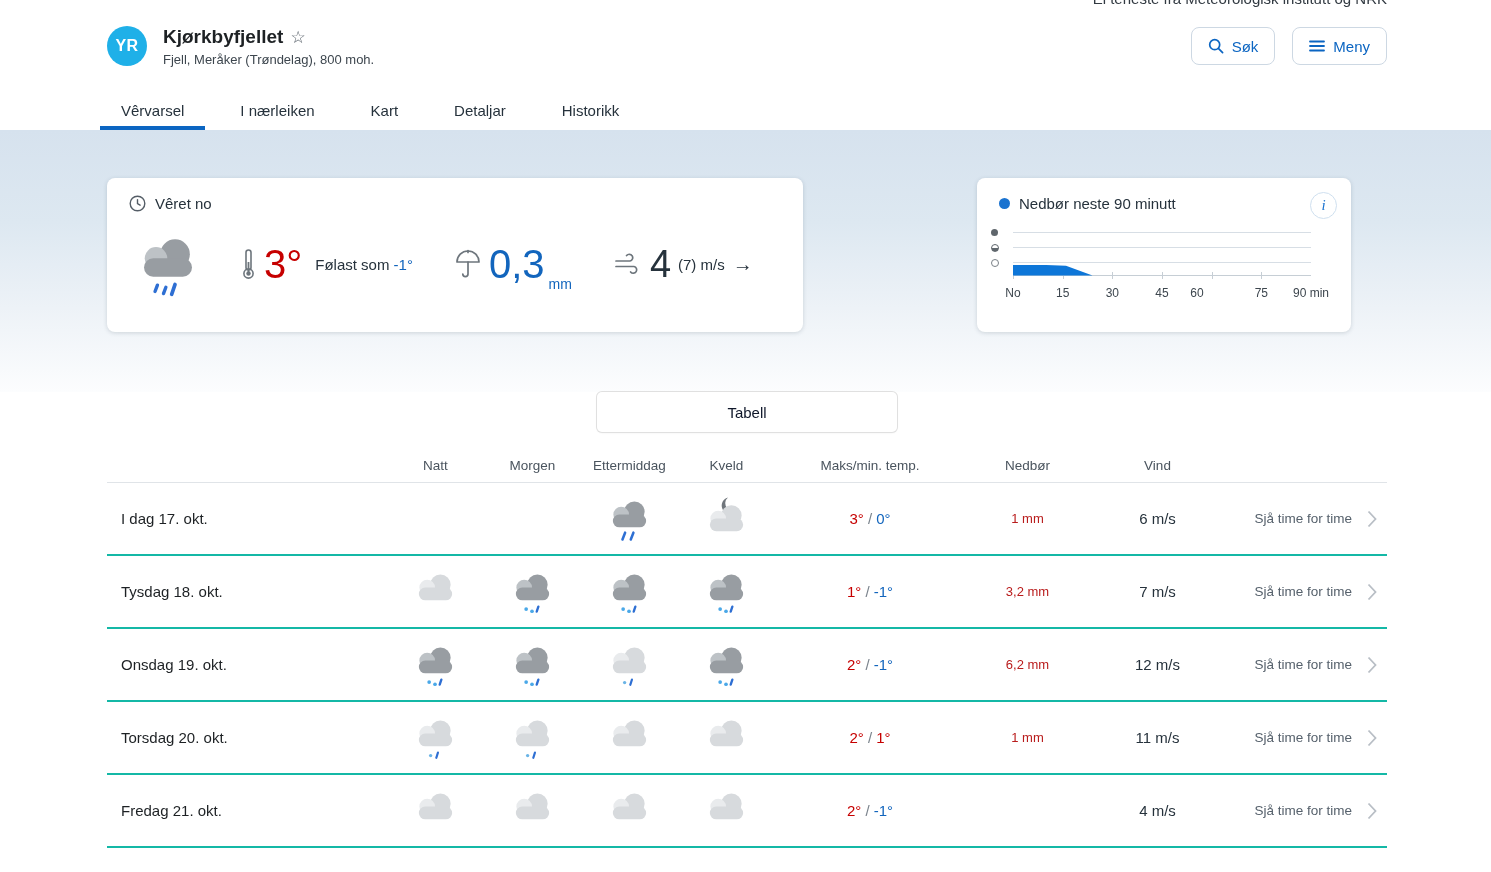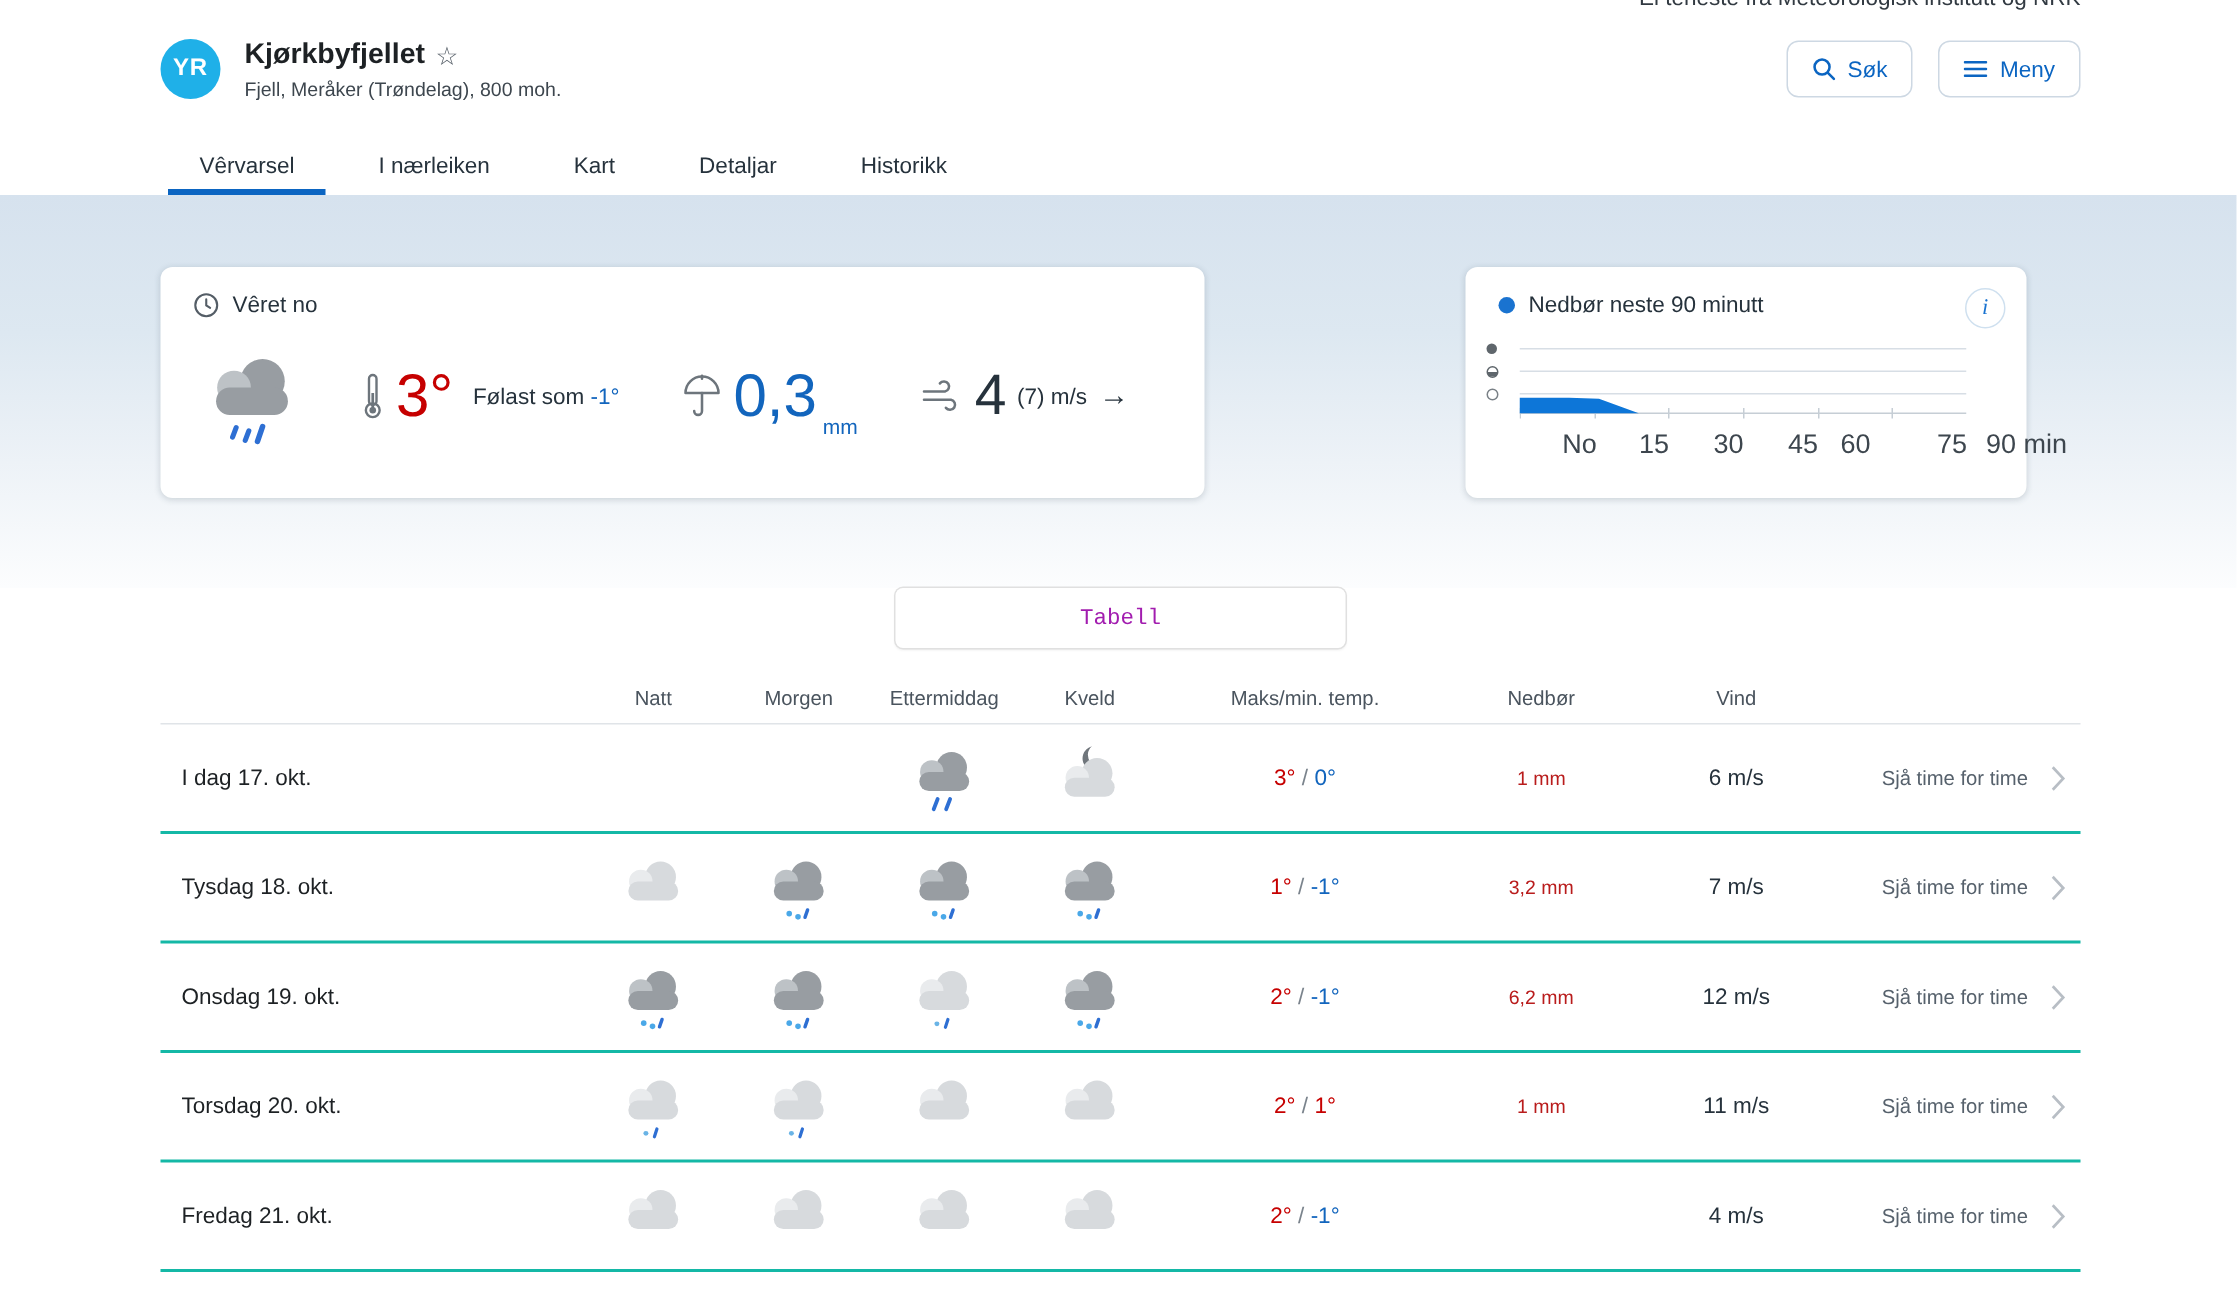--- a/index.html
+++ b/index.html
@@ -15,21 +15,21 @@
   .logo { width:40px; height:40px; border-radius:50%; background:#1fb0e8; color:#fff;
           display:flex; align-items:center; justify-content:center;
           font-weight:bold; font-size:16px; letter-spacing:.5px; }
   .title-row { display:flex; align-items:center; gap:7px; }
   .page-title { font-size:19px; font-weight:bold; color:#1d2124; }
   .fav-star { font-size:17px; color:#545d66; cursor:pointer; line-height:1; }
   .subtitle { font-size:13px; color:#3d464e; margin-top:4px; }
   .header-buttons { position:absolute; right:104px; top:27px; display:flex; gap:17px; }
   .hbtn { height:38px; padding:0 16px; border:1px solid #cdd8e3; border-radius:8px; background:#fff;
           color:#0b65c2; font-size:15px; display:inline-flex; align-items:center; gap:8px; cursor:pointer; }
-  .tabbar { position:absolute; left:112px; bottom:0; display:flex; gap:14px; height:40px;justify-content:space-between; }
+  .tabbar { position:absolute; left:100px; bottom:0; display:flex; gap:14px; height:40px;justify-content:space-between; }
   .tab { padding:0 21px; display:flex; align-items:center; font-size:15px; color:#26323c;
          position:relative; cursor:pointer; }
   .tab.active::after { content:""; position:absolute; left:0; right:0; bottom:0; height:4px; background:#0b65c2; }
   
   .hero { position:absolute; left:0; top:130px; width:100%; height:262px;
           background:linear-gradient(180deg,#d6e2ee 0%, #dde8f1 35%, #edf2f7 68%, #fcfdfe 100%); }
   .card { position:absolute; background:#fff; border-radius:8px; box-shadow:0 1px 4px rgba(40,60,80,.18); }
   .card-now { left:107px; top:178px; width:696px; height:154px; }
   .card-nowcast { left:977px; top:178px; width:374px; height:154px; }
   .card-head { position:absolute; left:22px; top:17px; display:flex; align-items:center; gap:9px;
@@ -48,28 +48,28 @@
   .info-btn { position:absolute; right:14px; top:14px; width:27px; height:27px; border-radius:50%;
               border:1px solid #cfe0ef; background:#fff; color:#1a73d0;
               font-family:"Liberation Serif",serif; font-style:italic; font-size:15px;
               display:flex; align-items:center; justify-content:center; cursor:pointer; }
   .ncgrid { position:absolute; left:36px; top:50px; }
   .yicon { position:absolute; left:-22px; width:8px; height:8px; border-radius:50%; }
   .yicon.full { background:#5f666c; width:7px; height:7px; }
   .yicon.half { border:1px solid #5f666c; background:linear-gradient(to top,#5f666c 50%,#fff 50%); }
   .yicon.empty { border:1.4px solid #7a8187; background:#fff; }
   .nc-labels { position:absolute; left:0; top:58px; width:298px; height:16px; }
-  .nc-labels span { position:absolute; transform:translateX(-50%); font-size:18px; color:#3d464e; white-space:nowrap;margin-left:40px; }
+  .nc-labels span { position:absolute; transform:translateX(-50%); font-size:12px; color:#3d464e; white-space:nowrap; }
   
   .main { position:absolute; left:0; top:392px; width:100%; height:480px; background:#fff; }
   .toggle { position:absolute; left:597px; top:0; width:300px; height:40px; background:#ececec;
             border-radius:5px; display:flex; }
   .toggle .opt { flex:1; display:flex; align-items:center; justify-content:center; font-size:15px;
                  color:#4a545e; cursor:pointer; border-radius:5px; }
-  .toggle .opt.active { background:#fff; color:#a21caf; box-shadow:0 0 0 1px #e0e0e0, 0 1px 2px rgba(0,0,0,.08);font-family:Liberation Mono, monospace; }
+  .toggle .opt.active { background:#fff; color:#0f172a; box-shadow:0 0 0 1px #e0e0e0, 0 1px 2px rgba(0,0,0,.08); }
   .ftable { position:absolute; left:107px; top:56px; width:1280px; }
   .frow { display:grid; grid-template-columns:280px 97px 97px 97px 97px 190px 125px 135px 1fr;
           align-items:center; }
   .frow.head { height:35px; border-bottom:1px solid #e0e4e8; font-size:13.5px; color:#4a545e; }
   .frow.body { height:73px; border-bottom:2px solid #14b8a6; }
   .cc { text-align:center; }
   .day { font-size:15px; color:#1d2124; padding-left:14px; }
   .wic { display:flex; justify-content:center; align-items:center; }
   .t-max { font-size:15px; color:#c60000; }
   .t-sep { font-size:15px; color:#7a838c; }

